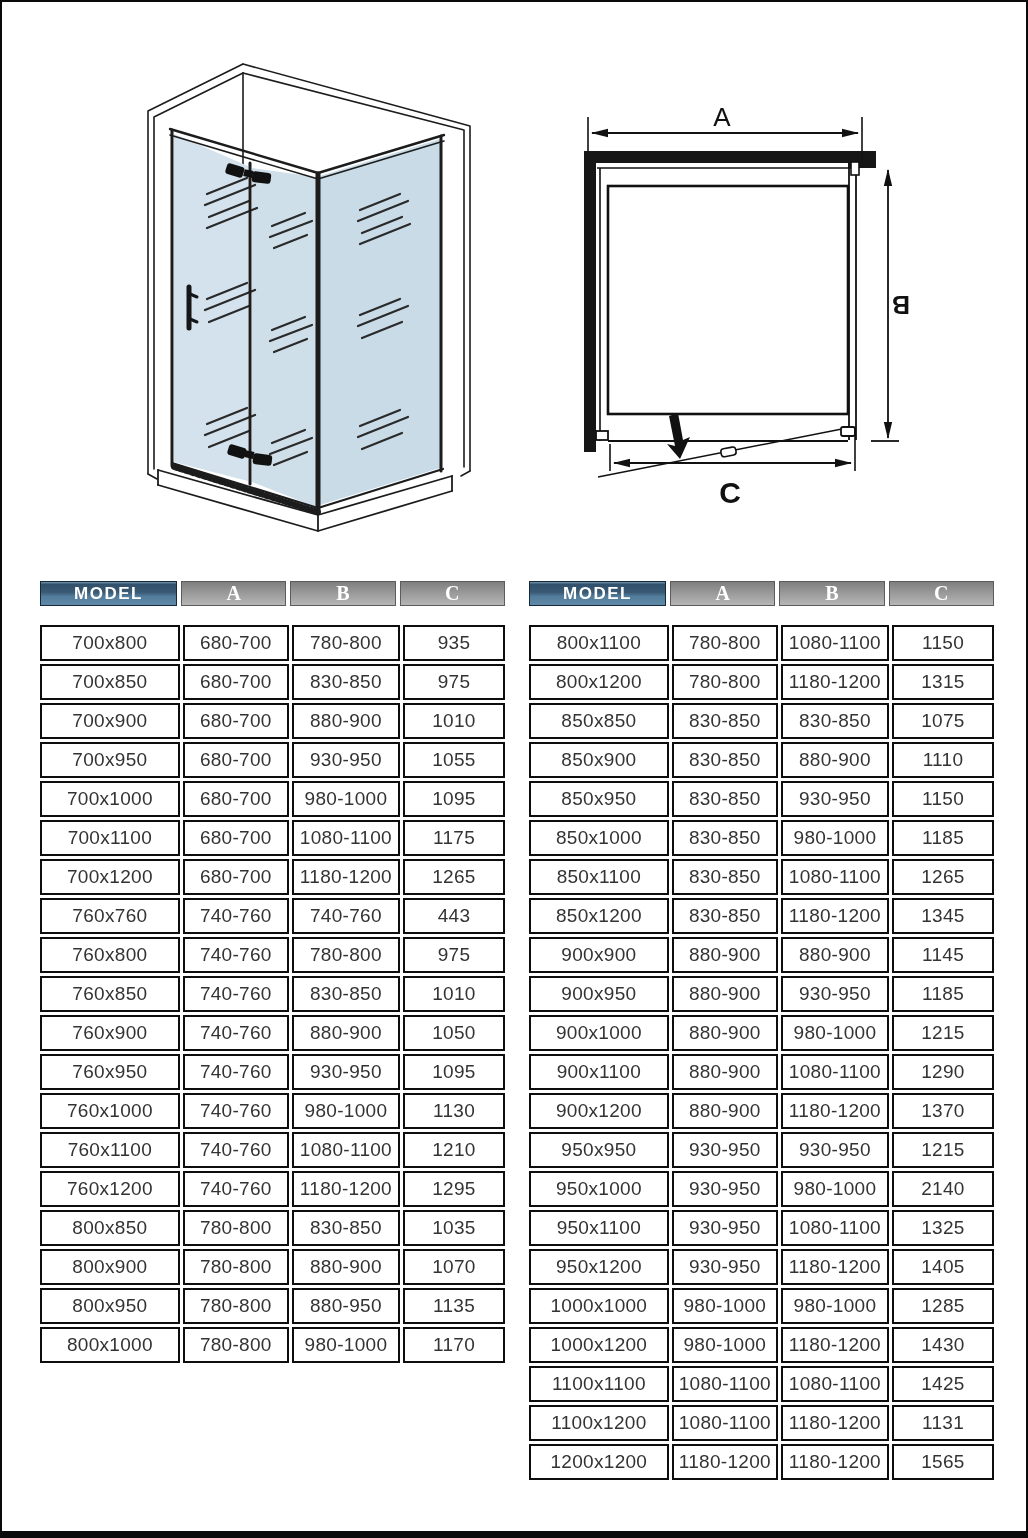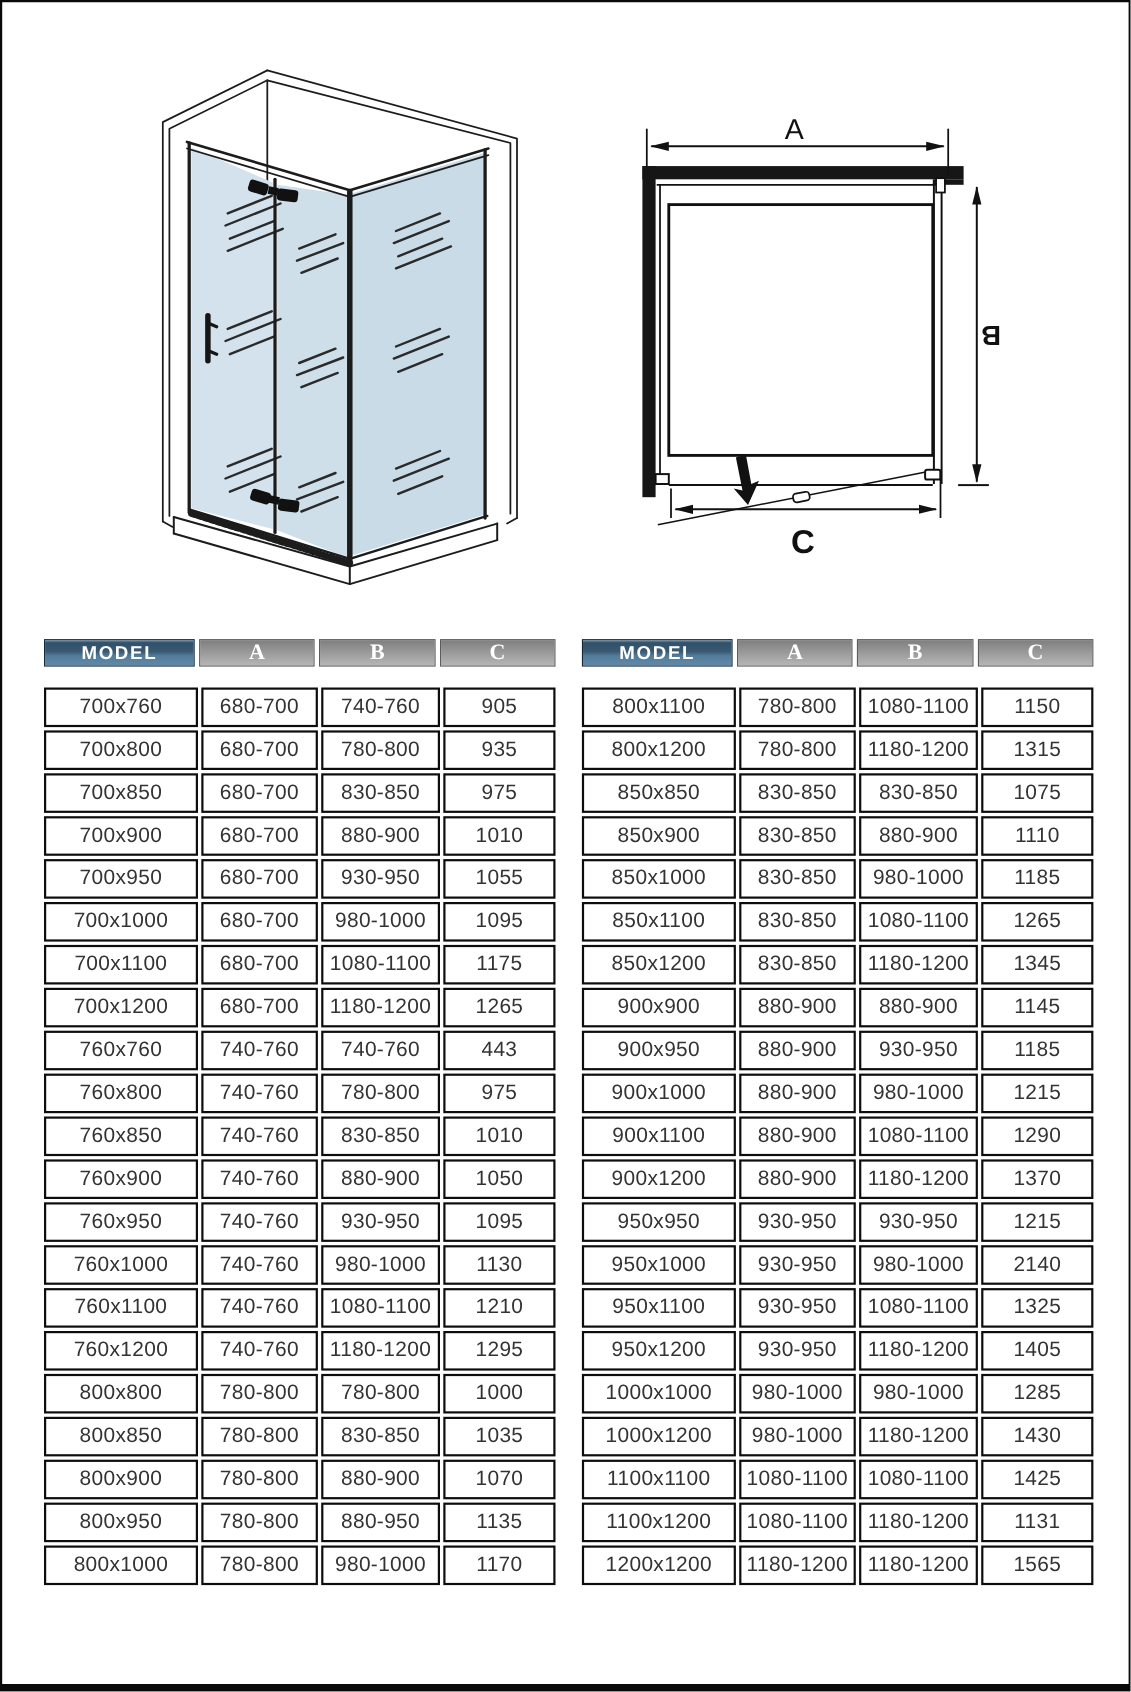--- a/index.html
+++ b/index.html
@@ -212,26 +212,20 @@
       </div>
     <table>
       <colgroup>
         <col class="col-model">
           <col class="col-a">
           <col class="col-b">
           <col class="col-c">
       </colgroup>
       <tbody>
           <tr>
-            <td>700x760</td>
-            <td>680-700</td>
-            <td>740-760</td>
-            <td>905</td>
-          </tr>
-          <tr>
             <td>700x800</td>
             <td>680-700</td>
             <td>780-800</td>
             <td>935</td>
           </tr>
           <tr>
             <td>700x850</td>
             <td>680-700</td>
             <td>830-850</td>
             <td>975</td>
@@ -306,26 +300,20 @@
             <td>760x1100</td>
             <td>740-760</td>
             <td>1080-1100</td>
             <td>1210</td>
           </tr>
           <tr>
             <td>760x1200</td>
             <td>740-760</td>
             <td>1180-1200</td>
             <td>1295</td>
-          </tr>
-          <tr>
-            <td>800x800</td>
-            <td>780-800</td>
-            <td>780-800</td>
-            <td>1000</td>
           </tr>
           <tr>
             <td>800x850</td>
             <td>780-800</td>
             <td>830-850</td>
             <td>1035</td>
           </tr>
           <tr>
             <td>800x900</td>
             <td>780-800</td>
@@ -381,20 +369,26 @@
             <td>830-850</td>
             <td>1075</td>
           </tr>
           <tr>
             <td>850x900</td>
             <td>830-850</td>
             <td>880-900</td>
             <td>1110</td>
           </tr>
           <tr>
+            <td>850x950</td>
+            <td>830-850</td>
+            <td>930-950</td>
+            <td>1150</td>
+          </tr>
+          <tr>
             <td>850x1000</td>
             <td>830-850</td>
             <td>980-1000</td>
             <td>1185</td>
           </tr>
           <tr>
             <td>850x1100</td>
             <td>830-850</td>
             <td>1080-1100</td>
             <td>1265</td>

